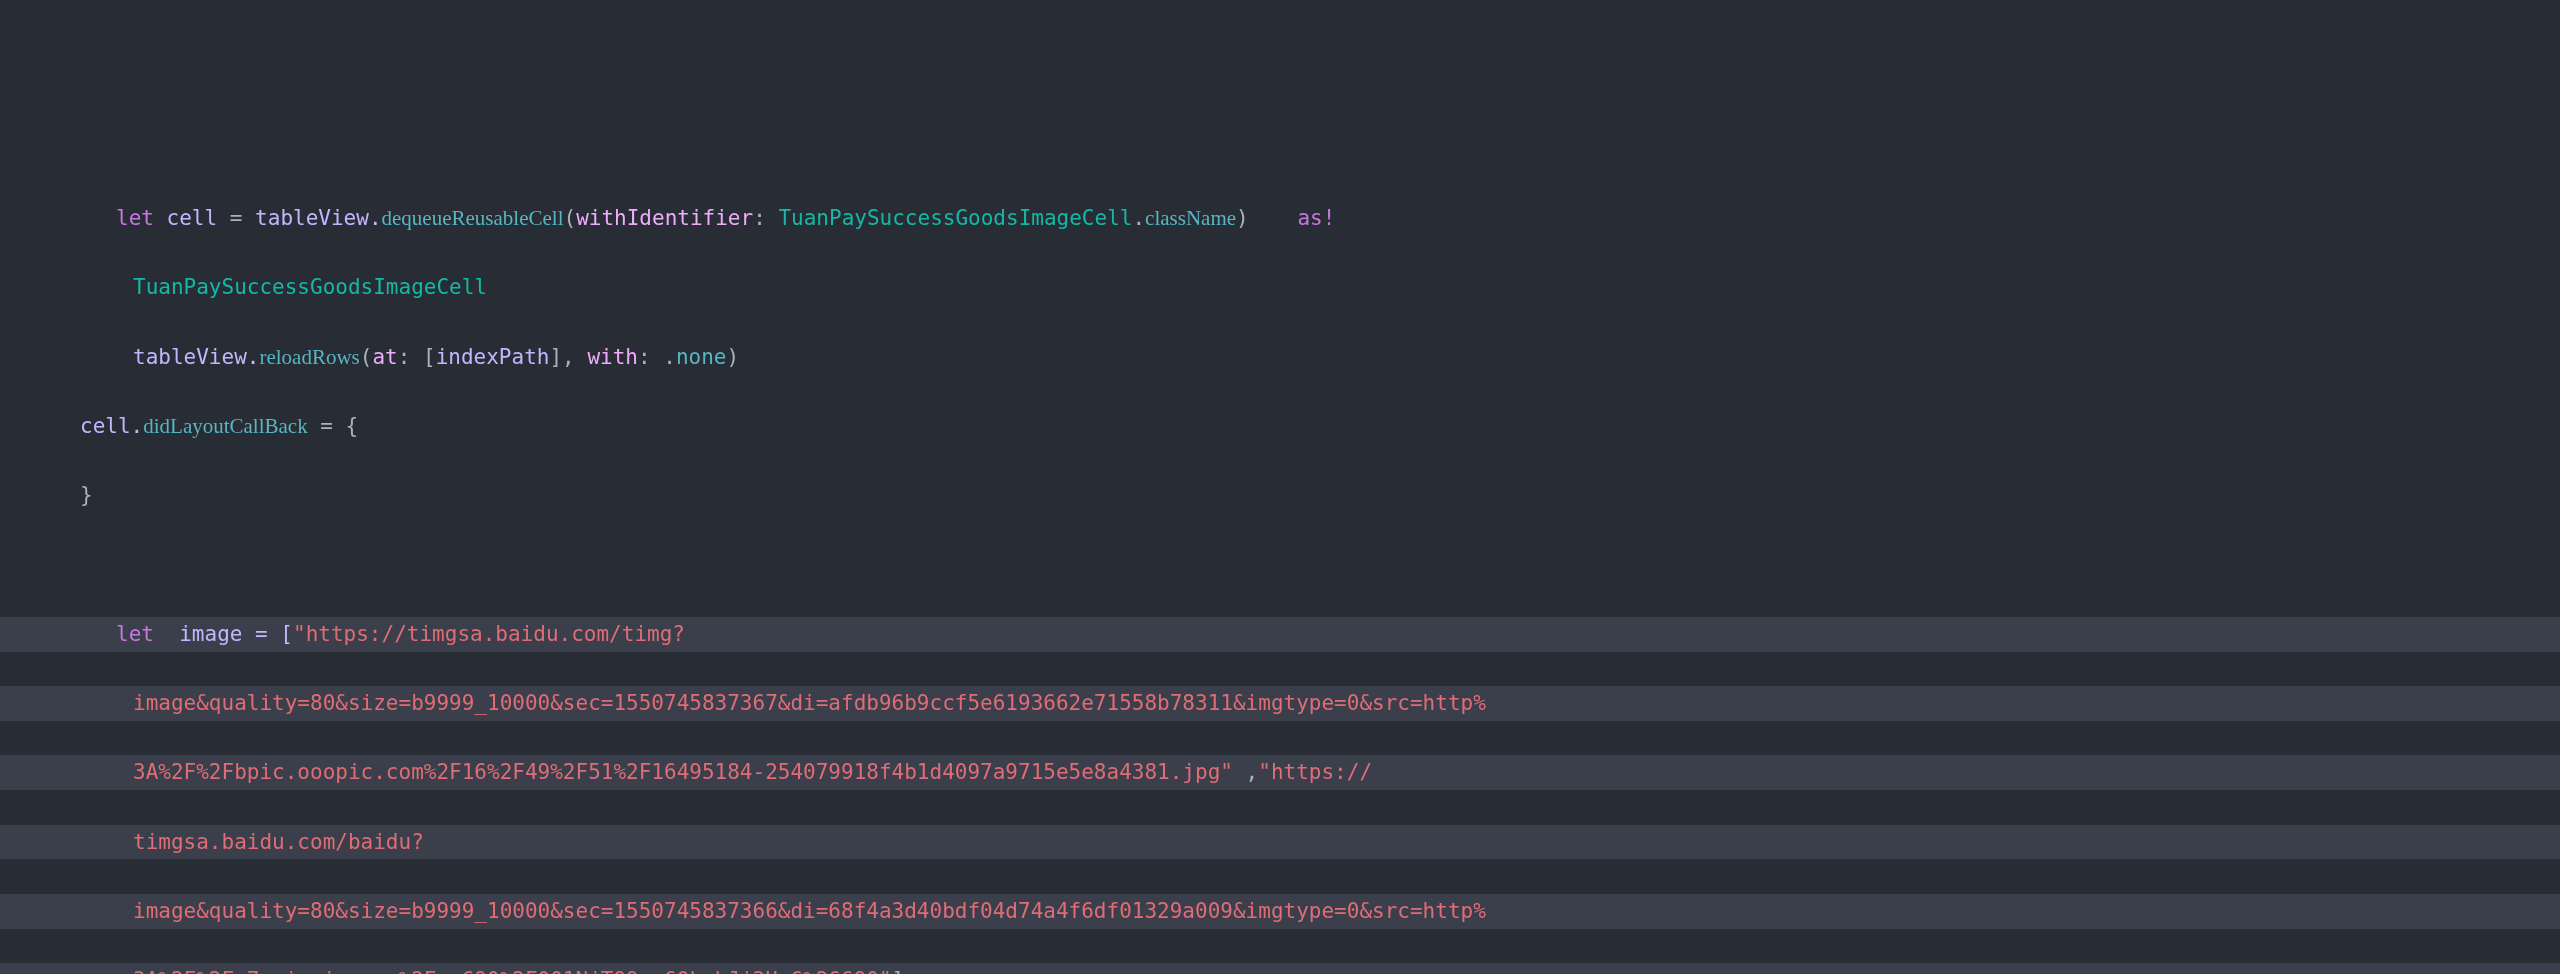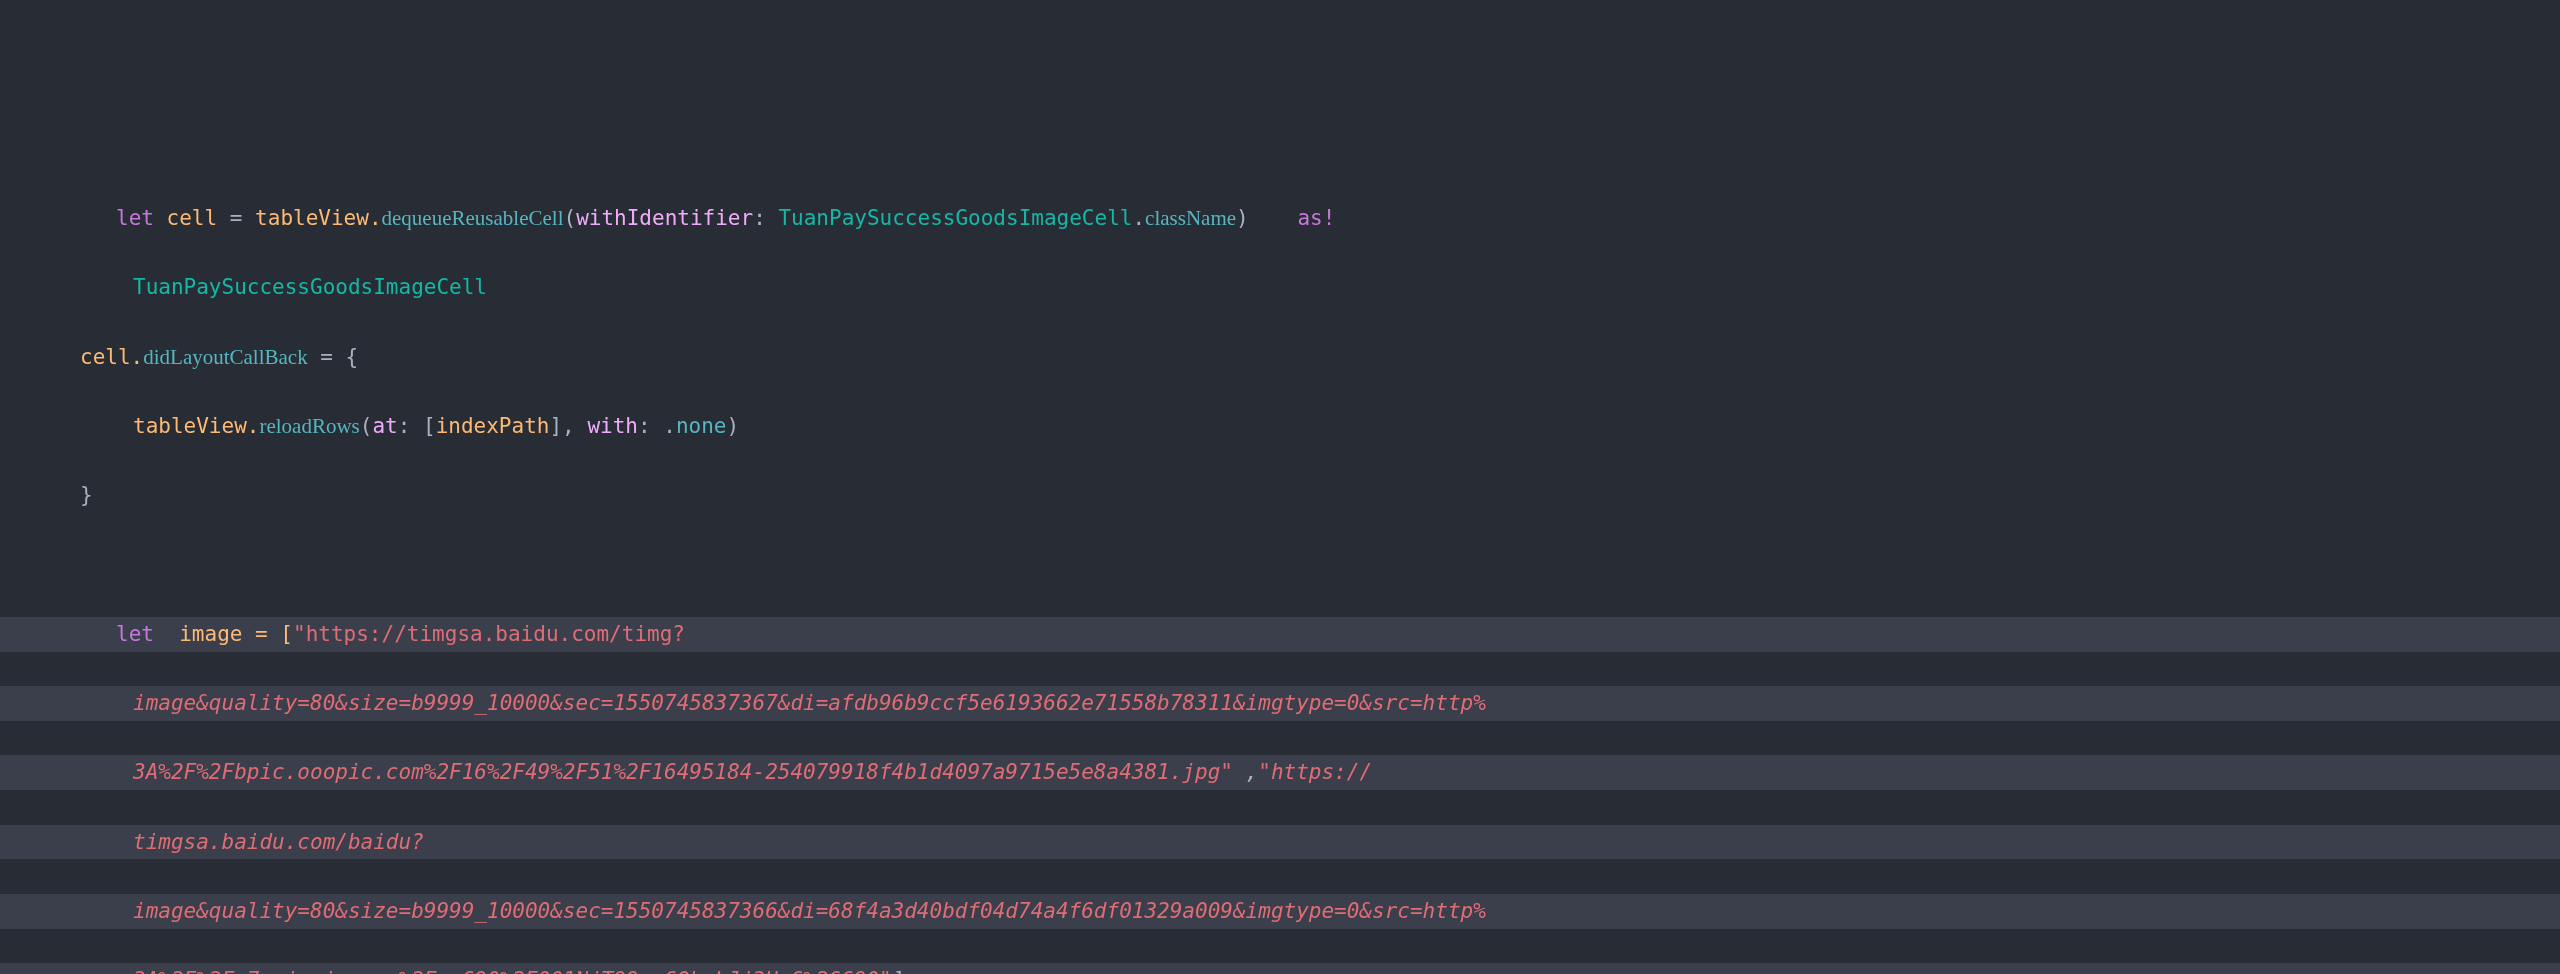--- a/index.html
+++ b/index.html
@@ -22,41 +22,41 @@
     }
     .line {
       padding-left: 80px;
       padding-right: 20px;
       min-height: 34.6px;
     }
     .line.highlighted {
       background-color: #3a3f4b;
     }
     .indent1 { padding-left: 133px; }
-    .indent2 { padding-left: 133px; font-style: italic; }
+    .indent2 { padding-left: 133px; }
     .keyword { color: #c678dd; margin-left: 36px; }
-    .identifier { color: #fdba74; }
+    .identifier { color: #c4b5fd; }
     .method { color: #56b6c2; font-family: Liberation Serif, serif; }
     .type { color: #14b8a6; }
     .string { color: #e06c75; }
     .operator { color: #abb2bf; }
     .punc { color: #abb2bf; }
     .param-label { color: #f0abfc; }
     .enum { color: #56b6c2; }
   </style>
 </head>
 <body>
 
 
 
 <div class="code-container">
 <div class="line"><span class="keyword">let </span><span class="identifier">cell</span><span class="operator"> = </span><span class="identifier">tableView.</span><span class="method">dequeueReusableCell</span><span class="punc">(</span><span class="param-label">withIdentifier</span><span class="punc">: </span><span class="type">TuanPaySuccessGoodsImageCell</span><span class="punc">.</span><span class="method">className</span><span class="punc">)</span><span class="keyword"> as!</span></div>
 <div class="line indent1"><span class="type">TuanPaySuccessGoodsImageCell</span></div>
+<div class="line indent1"><span class="identifier">tableView.</span><span class="method">reloadRows</span><span class="punc">(</span><span class="param-label">at</span><span class="punc">: [</span><span class="identifier">indexPath</span><span class="punc">], </span><span class="param-label">with</span><span class="punc">: .</span><span class="enum">none</span><span class="punc">)</span></div>
 <div class="line"><span class="identifier">cell.</span><span class="method">didLayoutCallBack</span><span class="operator"> = {</span></div>
-<div class="line indent1"><span class="identifier">tableView.</span><span class="method">reloadRows</span><span class="punc">(</span><span class="param-label">at</span><span class="punc">: [</span><span class="identifier">indexPath</span><span class="punc">], </span><span class="param-label">with</span><span class="punc">: .</span><span class="enum">none</span><span class="punc">)</span></div>
 <div class="line"><span class="punc">}</span></div>
 <div class="line"> </div>
 <div class="line highlighted"><span class="keyword">let </span><span class="identifier"> image = [</span><span class="string">"https://timgsa.baidu.com/timg?</span></div>
 <div class="line highlighted indent2"><span class="string">image&amp;quality=80&amp;size=b9999_10000&amp;sec=1550745837367&amp;di=afdb96b9ccf5e6193662e71558b78311&amp;imgtype=0&amp;src=http%</span></div>
 <div class="line highlighted indent2"><span class="string">3A%2F%2Fbpic.ooopic.com%2F16%2F49%2F51%2F16495184-254079918f4b1d4097a9715e5e8a4381.jpg"</span><span class="punc"> ,</span><span class="string">"https://</span></div>
 <div class="line highlighted indent2"><span class="string">timgsa.baidu.com/baidu?</span></div>
 <div class="line highlighted indent2"><span class="string">image&amp;quality=80&amp;size=b9999_10000&amp;sec=1550745837366&amp;di=68f4a3d40bdf04d74a4f6df01329a009&amp;imgtype=0&amp;src=http%</span></div>
 <div class="line highlighted indent2"><span class="string">3A%2F%2Fs7.sinaimg.cn%2Fmw690%2F001NjT99gy6QkxLJj3Ua6%26690"</span><span class="punc">]</span></div>
 
 

